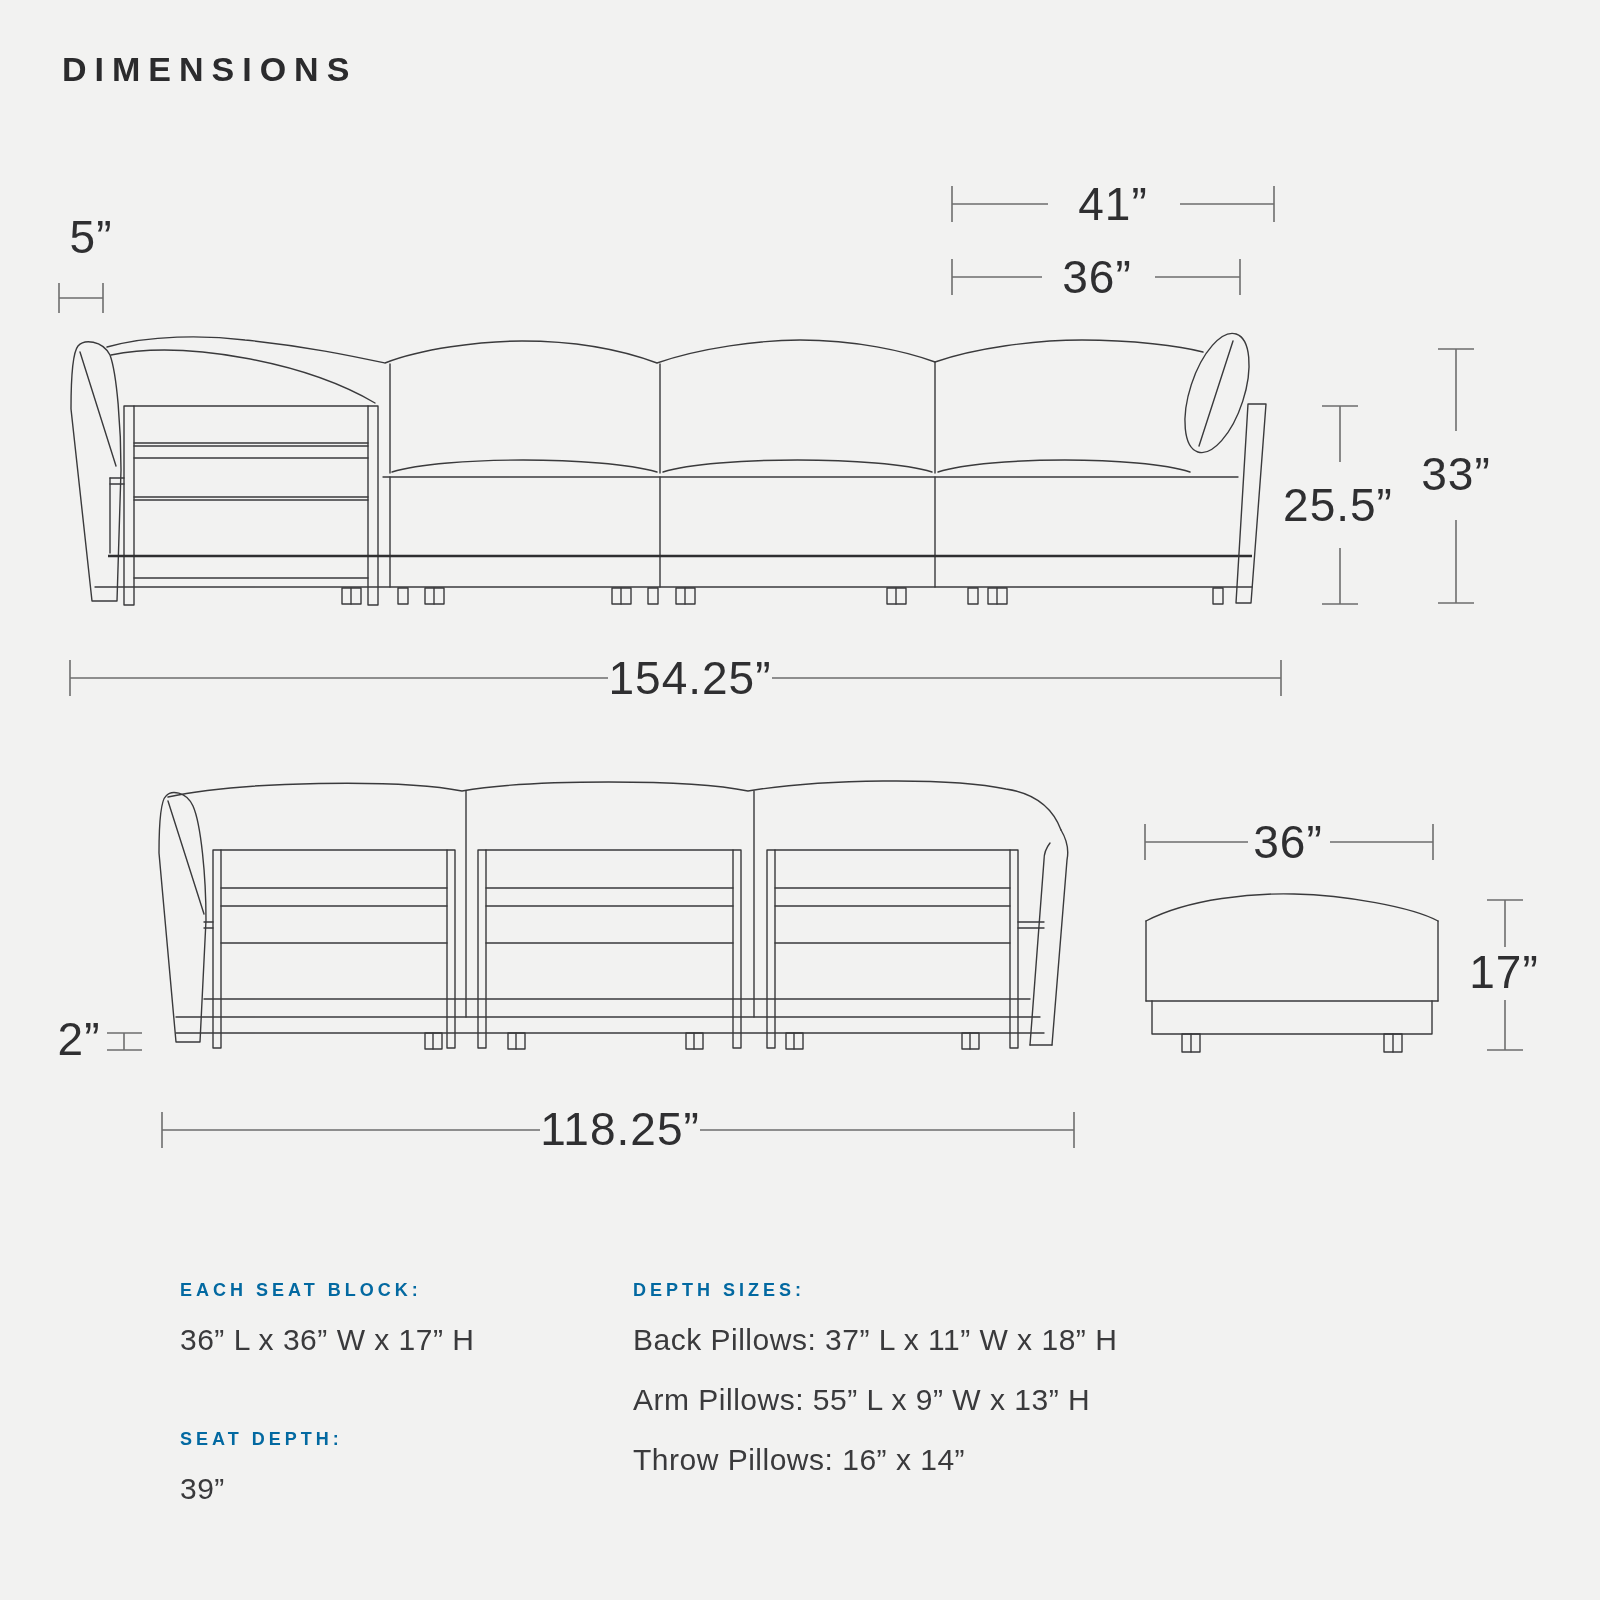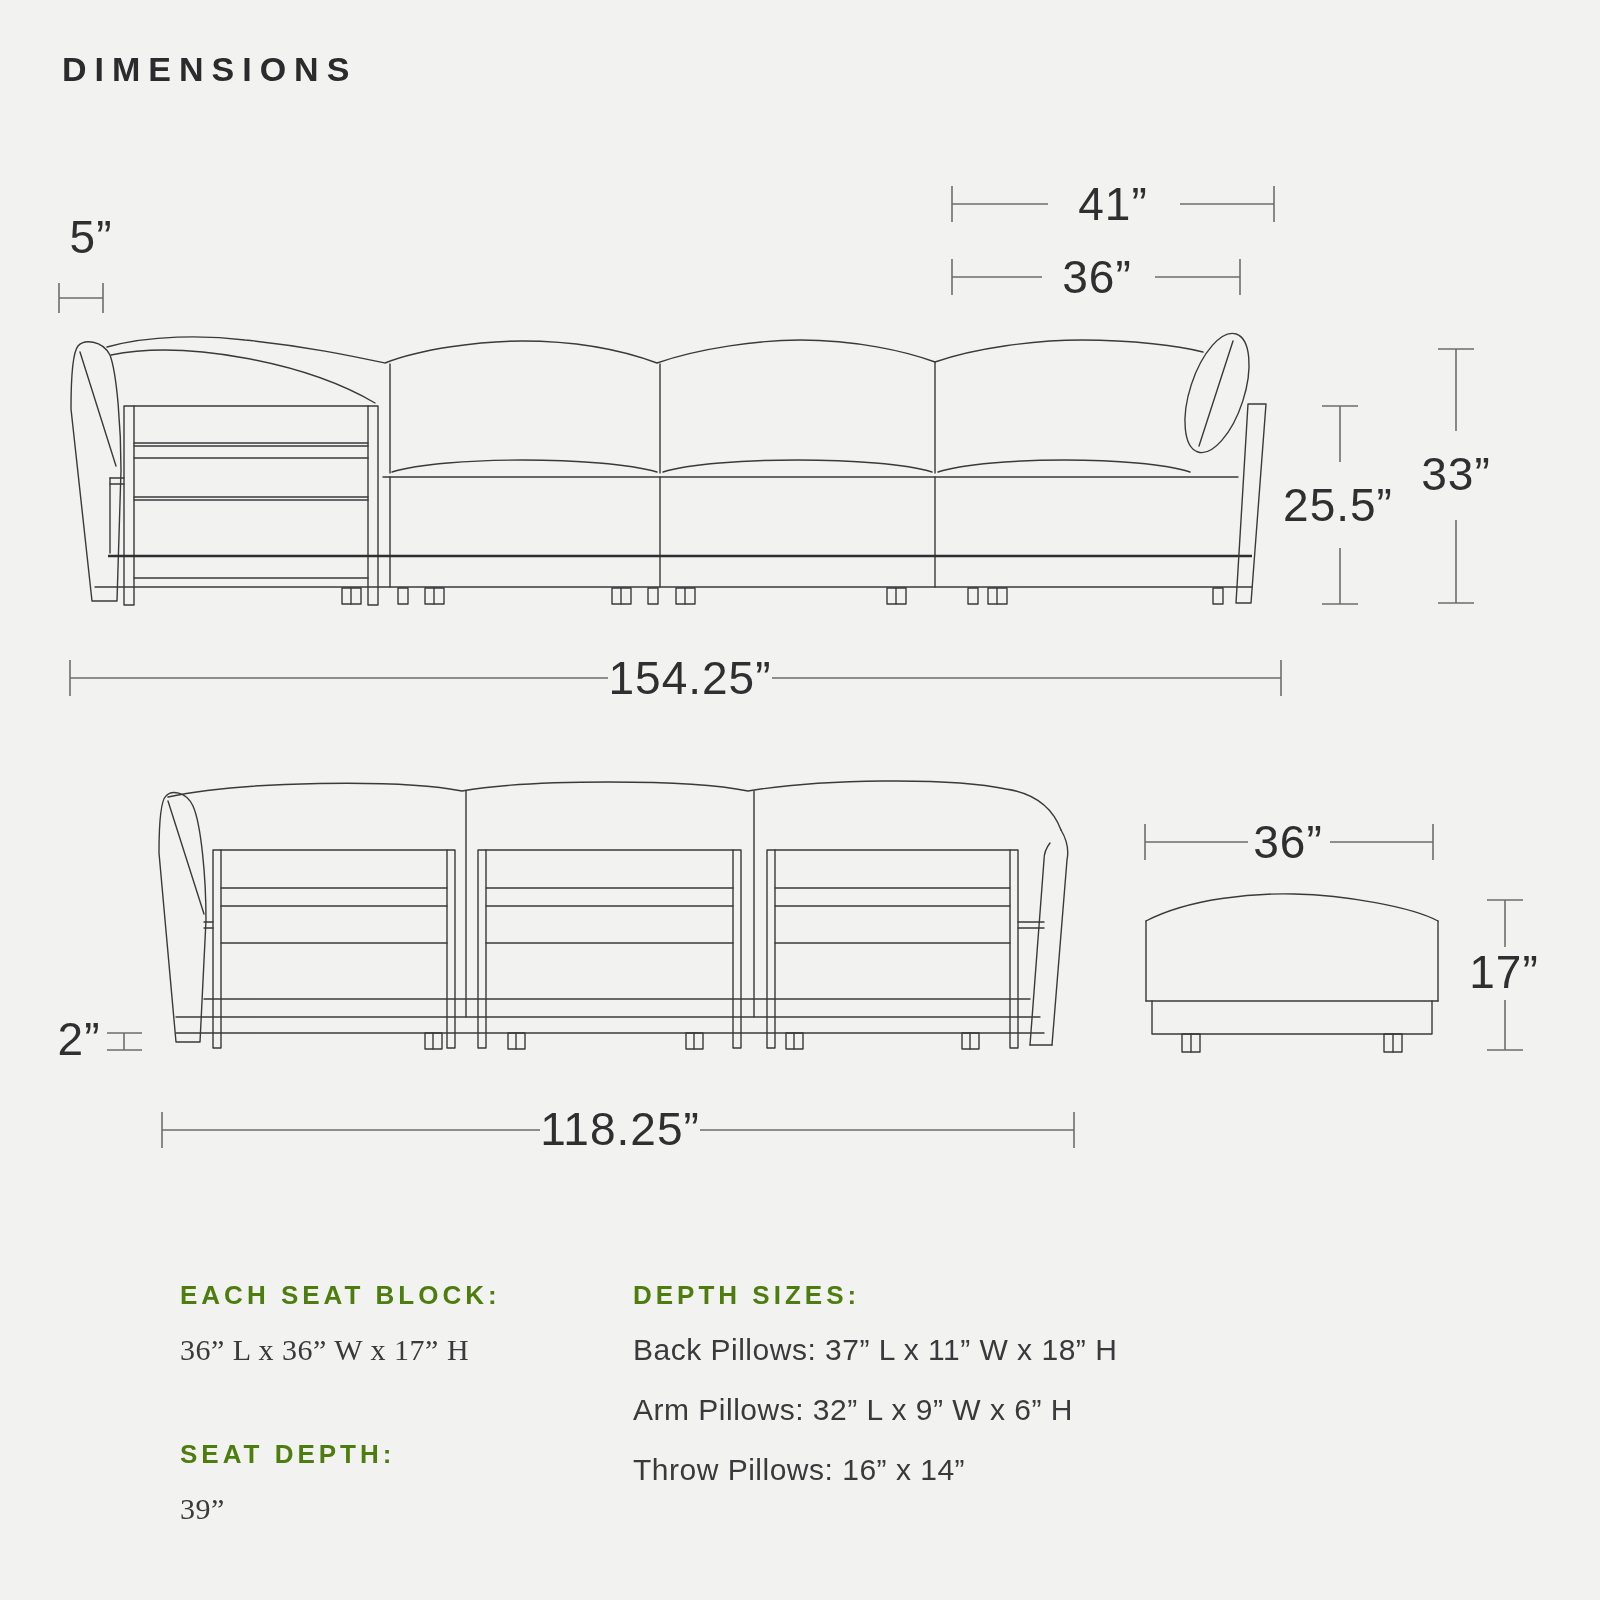--- a/index.html
+++ b/index.html
@@ -19,25 +19,25 @@
   svg{position:absolute;left:0;top:0;}
   .art{stroke:#3a3a3c;stroke-width:1.4;fill:none;stroke-linecap:round;stroke-linejoin:round;}
   .art-thick{stroke:#2f2f31;stroke-width:2.4;fill:none;}
   .dimline{stroke:#6e6e6e;stroke-width:1.6;fill:none;}
   .dimtext{
     font-family:"Liberation Sans", sans-serif;
     font-size:46px;fill:#2f2f31;letter-spacing:1px;
   }
   .specs{position:absolute;}
   .spec-label{
-    font-size:26px;font-weight:bold;letter-spacing:4px;color:#4d7c0f;
+    font-size:18px;font-weight:bold;letter-spacing:4px;color:#0369a1;
     margin:0 0 22px 0;
   }
   .spec-value{
-    font-size:30px;color:#3a3a3c;letter-spacing:0.5px;margin:0 0 26px 0;font-family:Liberation Serif, serif;
+    font-size:30px;color:#3a3a3c;letter-spacing:0.5px;margin:0 0 26px 0;
   }
   .pillow-item{font-size:30px;color:#3a3a3c;letter-spacing:0.5px;margin:8px 0 26px 0;}
 </style>
 </head>
 <body>
 
 <div class="page-title">DIMENSIONS</div>
 
 <svg width="1600" height="1600" viewBox="0 0 1600 1600">
 
@@ -201,15 +201,15 @@
 <div class="specs" style="left:180px;top:1280px;width:440px;">
   <p class="spec-label">EACH SEAT BLOCK:</p>
   <p class="spec-value">36” L x 36” W x 17” H</p>
   <p class="spec-label" style="margin-top:72px;">SEAT DEPTH:</p>
   <p class="spec-value">39”</p>
 </div>
 
 <div class="specs" style="left:633px;top:1280px;width:560px;">
   <p class="spec-label">DEPTH SIZES:</p>
   <p class="pillow-item">Back Pillows: 37” L x 11” W x 18” H</p>
-  <p class="pillow-item">Arm Pillows: 32” L x 9” W x 6” H</p>
+  <p class="pillow-item">Arm Pillows: 55” L x 9” W x 13” H</p>
   <p class="pillow-item">Throw Pillows: 16” x 14”</p>
 </div>
 
 </body></html>

